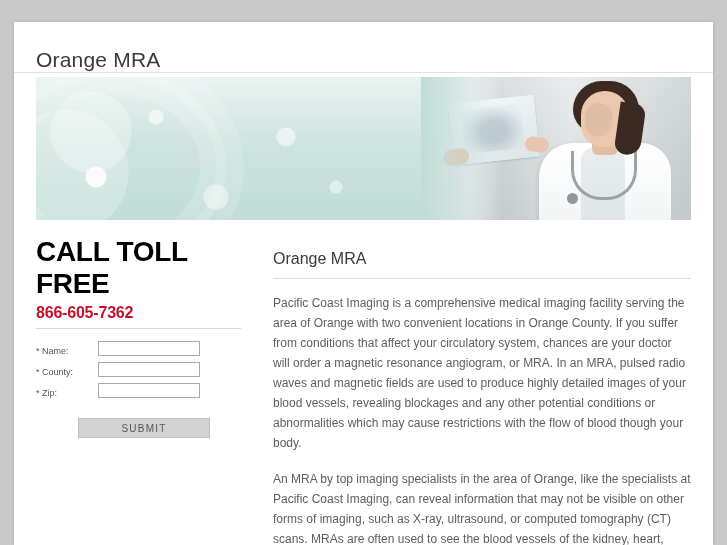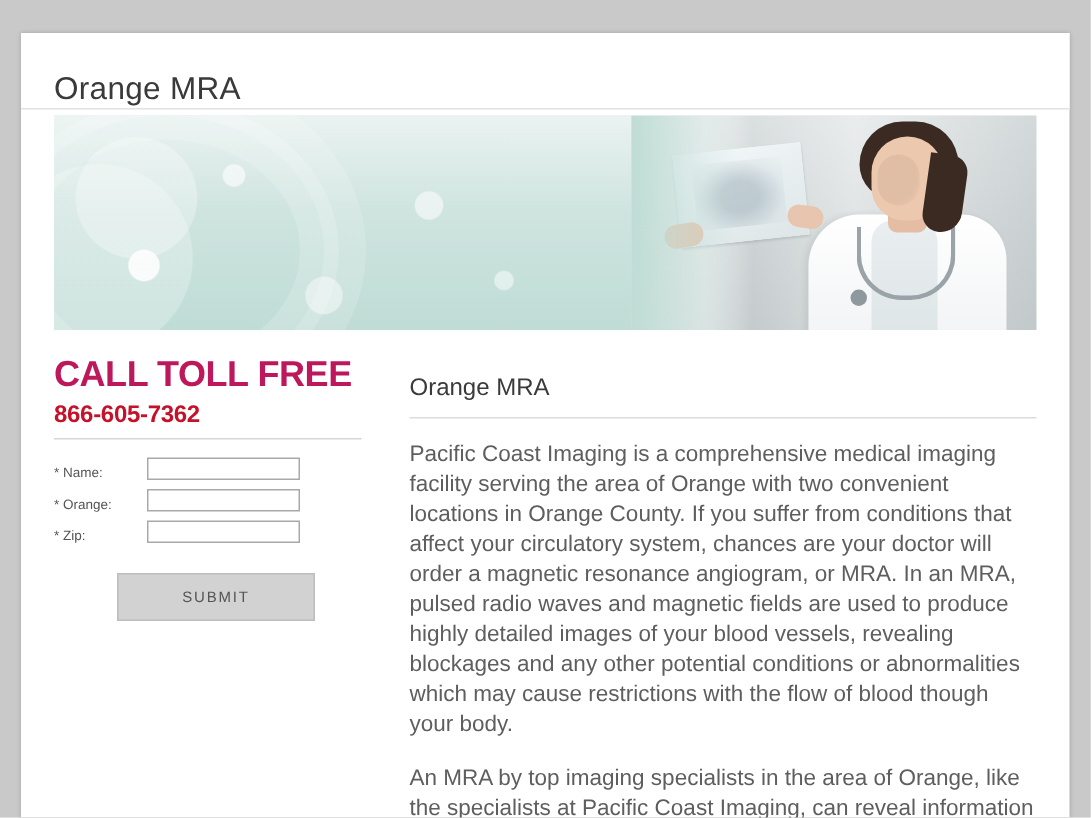--- a/index.html
+++ b/index.html
@@ -205,23 +205,23 @@
     border-radius: 50%;
   }
   
   .left-col {
     position: absolute;
     left: 22px;
     top: 214px;
     width: 210px;
   }
   .call-toll {
-    font-size: 24px;
+    font-size: 28px;
     font-weight: bold;
-    color: #be185d;
+    color: #000000;
     letter-spacing: -0.3px;
     margin: 0;
   }
   .phone {
     font-size: 16px;
     font-weight: bold;
     color: #c5112a;
     margin: 4px 0 0 0;
     letter-spacing: -0.2px;
   }
@@ -264,21 +264,21 @@
     height: 62px;
     border: 1px solid #a9a9a9;
     background: #fff;
     font-size: 9px;
     font-family: "Liberation Sans", sans-serif;
     resize: none;
   }
   .submit-btn {
     margin: 14px 0 0 42px;
     width: 132px;
-    height: 32px;
+    height: 20px;
     background: #d2d2d2;
     border: 1px solid #bdbdbd;
     color: #555;
     font-size: 10px;
     letter-spacing: 1.2px;
     cursor: pointer;
     font-family: "Liberation Sans", sans-serif;
   }
   
   .content {
@@ -293,21 +293,21 @@
     color: #3a3a3a;
     margin: 0 0 10px 0;
   }
   .content-rule {
     width: 418px;
     height: 1px;
     background: #dcdcdc;
     margin-bottom: 14px;
   }
   .content p {
-    font-size: 15px;
+    font-size: 12px;
     line-height: 20px;
     color: #5e5e5e;
     margin: 0 0 16px 0;
     text-align: left;
   }
 </style>
 </head>
 <body>
 
 <div id="page">
@@ -344,21 +344,21 @@
       <div class="phone">866-605-7362</div>
 
       <div class="rule"></div>
 
       <form>
         <div class="form-row">
           <div class="form-label">* Name:</div>
           <input class="form-input" type="text" placeholder="" style="">
         </div>
         <div class="form-row">
-          <div class="form-label">* Orange:</div>
+          <div class="form-label">* County:</div>
           <input class="form-input" type="text" placeholder="" style="">
         </div>
         <div class="form-row">
           <div class="form-label">* Zip:</div>
           <input class="form-input" type="text" placeholder="" style="">
         </div>
         <button class="submit-btn" type="button">SUBMIT</button>
       </form>
     </div>
 

